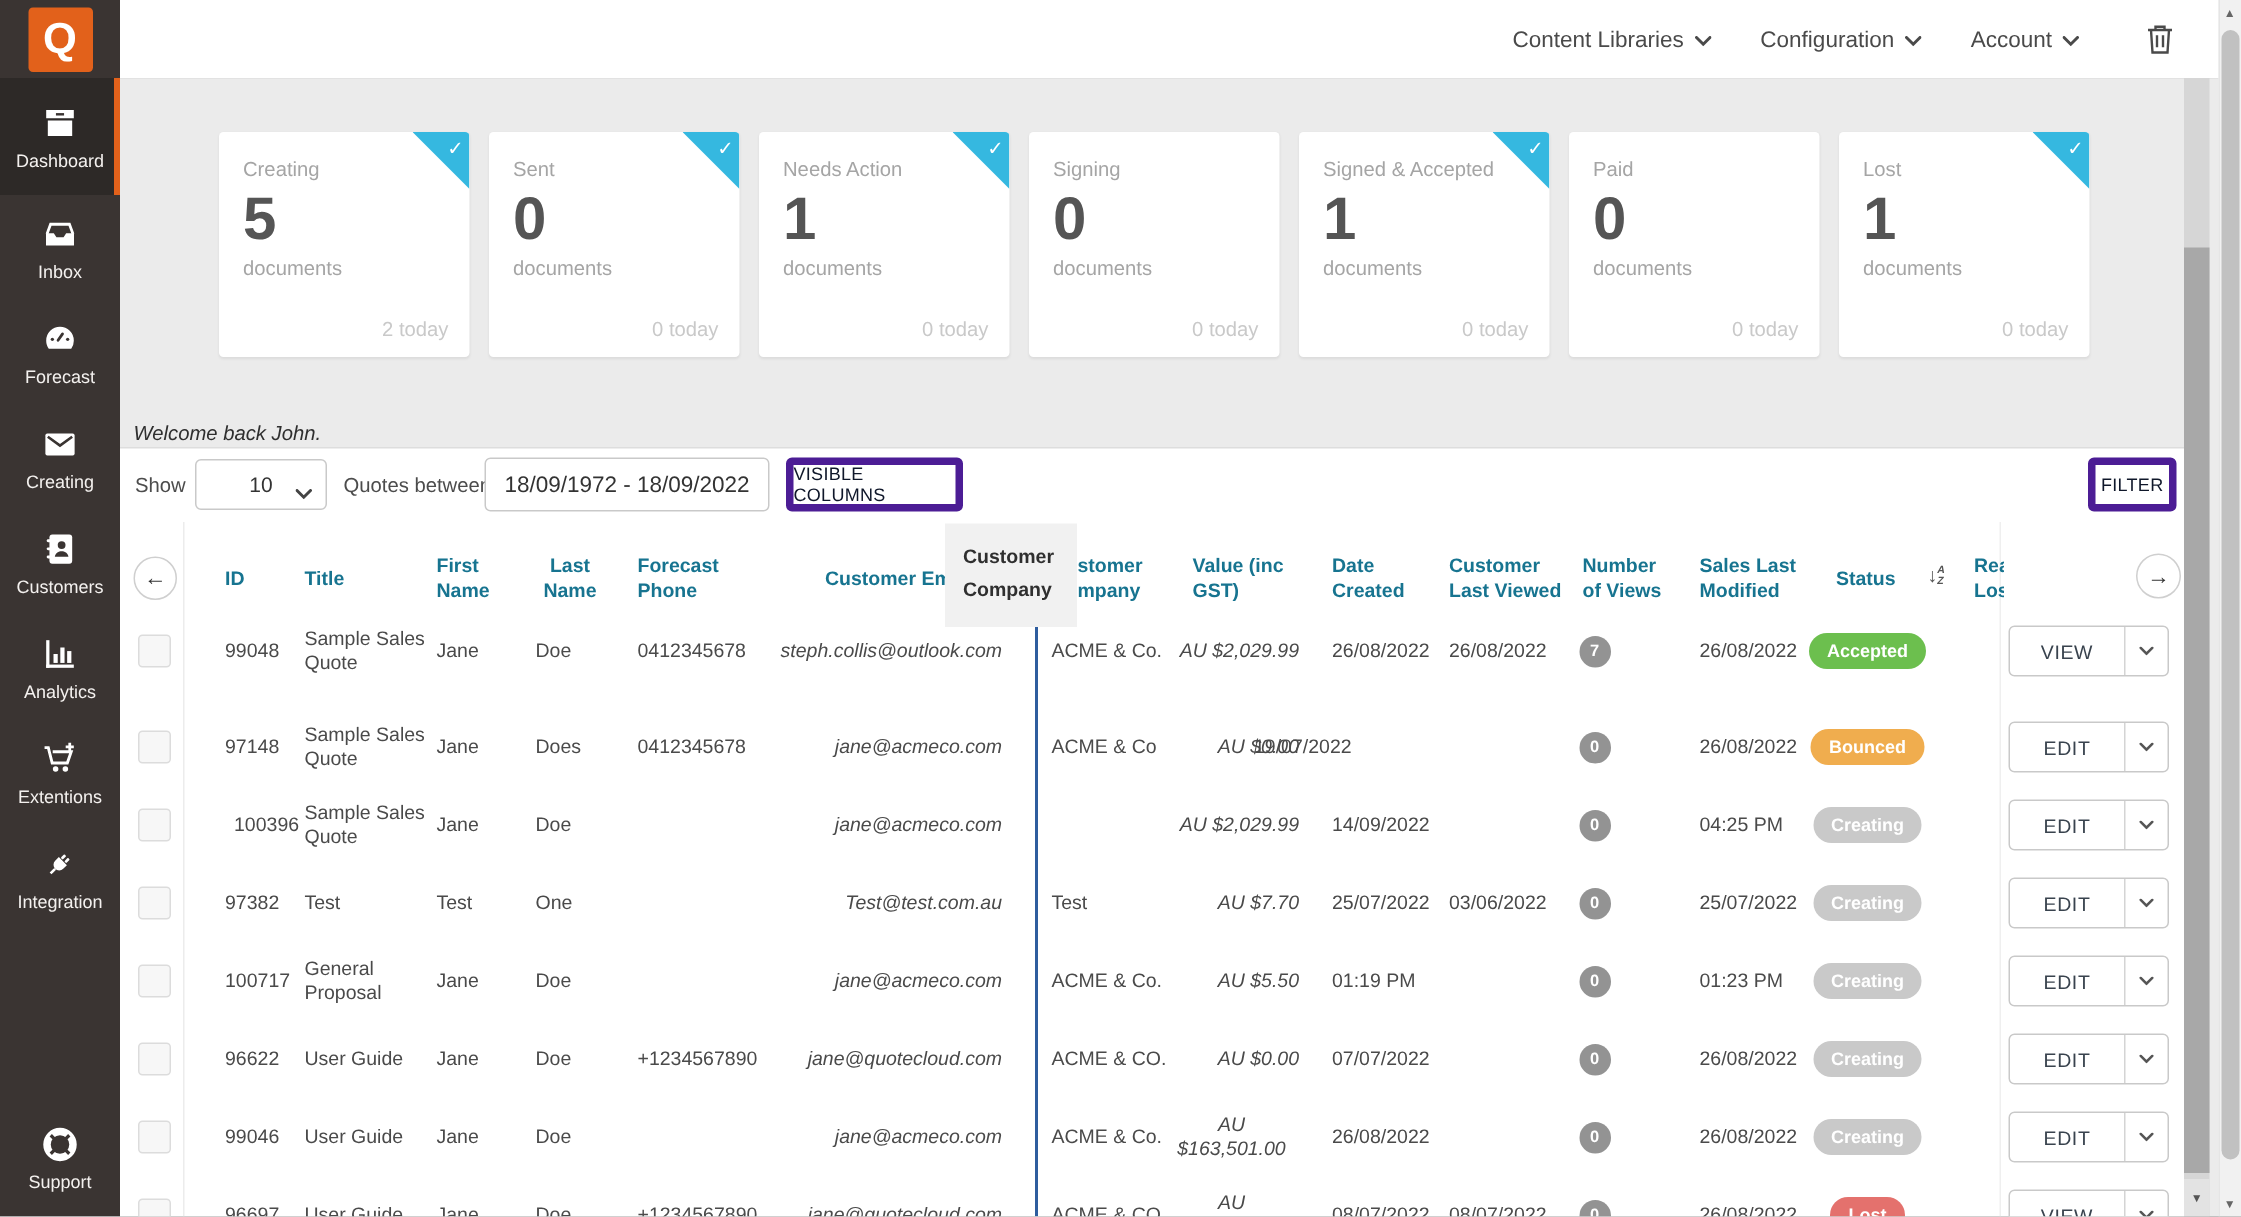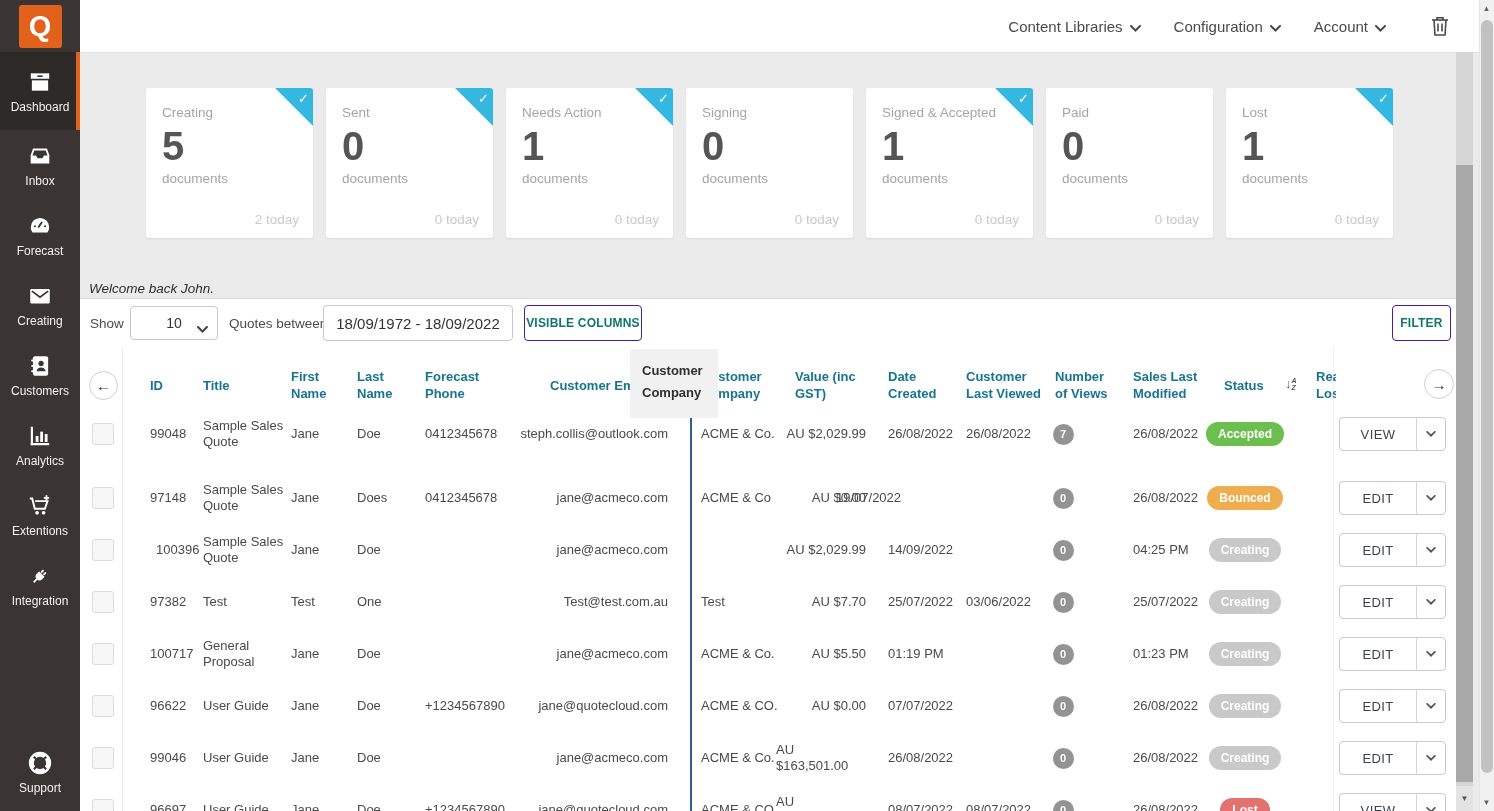--- a/index.html
+++ b/index.html
@@ -52,42 +52,42 @@
   .panel{position:absolute;left:80px;top:298px;width:1376px;height:513px;background:#fff;
          border-top:1px solid #ddd;}
   .ctl-label{position:absolute;font-size:13.5px;color:#4c4c4c;}
   .select-box{position:absolute;left:130px;top:306px;width:88px;height:34px;background:#fff;
               border:1px solid #c9c9c9;border-radius:4px;display:flex;align-items:center;
               justify-content:center;font-size:14px;color:#333;cursor:pointer;box-sizing:border-box;}
   .select-box .chev{position:absolute;right:9px;top:13px;}
   .date-input{position:absolute;left:323px;top:305px;width:190px;height:36px;background:#fff;
               border:1px solid #c9c9c9;border-radius:4px;display:flex;align-items:center;
               justify-content:center;font-size:15px;color:#333;box-sizing:border-box;cursor:text;}
-  .white-btn{position:absolute;background:#fff;border:1px solid #4c1d95;border-radius:4px;
-             display:flex;align-items:center;justify-content:center;font-size:12px;font-weight:bold;
-             color:#0f766e;letter-spacing:.2px;cursor:pointer;box-sizing:border-box;}
+  .white-btn{position:absolute;background:#fff;border:5px solid #4c1d95;border-radius:4px;
+             display:flex;align-items:center;justify-content:center;font-size:12px;font-weight:normal;
+             color:#0f172a;letter-spacing:.2px;cursor:pointer;box-sizing:border-box;}
 
   
   .gutter-line{position:absolute;left:122px;top:348px;width:1px;height:463px;background:#ececec;}
   .sep-right{position:absolute;left:1333px;top:348px;width:1px;height:463px;background:#efefef;}
   .circle-btn{position:absolute;width:29px;height:29px;border:1px solid #cfcfcf;border-radius:50%;
               background:#fff;display:flex;align-items:center;justify-content:center;font-size:15px;
               color:#333;cursor:pointer;box-sizing:border-box;}
   .th{position:absolute;top:350px;height:70px;display:flex;align-items:center;color:#177490;
       font-size:13px;font-weight:bold;line-height:17px;cursor:pointer;}
   .th.clip{overflow:hidden;}
   .sort-az{position:absolute;left:1285px;top:376px;display:flex;align-items:center;color:#555;
            cursor:pointer;}
   .sort-az .arr{font-size:13px;}
   .sort-az .az{display:flex;flex-direction:column;font-size:7px;font-weight:bold;line-height:7px;
                font-style:normal;}
   .row{position:absolute;left:0;height:52px;width:1456px;}
   .cell{position:absolute;top:0;height:52px;display:flex;align-items:center;font-size:13px;
         color:#4a4a4a;line-height:16px;}
-  .cell.r{justify-content:flex-end;text-align:left;}
+  .cell.r{justify-content:flex-end;text-align:center;font-style:italic;}
   .cell.c{justify-content:center;text-align:center;}
   .row-checkbox{position:absolute;left:92px;width:22px;height:22px;background:#f7f7f7;
                 border:1px solid #dcdcdc;border-radius:3px;cursor:pointer;box-sizing:border-box;}
   .views-badge{min-width:21px;height:21px;border-radius:11px;background:#939393;color:#fff;
                font-size:11px;font-weight:bold;display:flex;align-items:center;justify-content:center;}
   .status-badge{padding:4px 12px;border-radius:12px;color:#fff;font-size:12px;font-weight:bold;}
   .action-btn{position:absolute;left:1339px;width:107px;height:34px;background:#fff;
               border:1px solid #c9c9c9;border-radius:4px;display:flex;align-items:stretch;
               box-sizing:border-box;cursor:pointer;}
   .action-label{flex:1;display:flex;align-items:center;justify-content:center;font-size:13px;
@@ -334,21 +334,21 @@
   <div class="white-btn" style="left:1392px;top:305px;width:59px;height:36px;">FILTER</div>
 
   <div class="gutter-line"></div>
   <div class="sep-right"></div>
   <div class="circle-btn" style="left:89px;top:371px;">←</div>
   <div class="circle-btn" style="left:1424px;top:369px;width:30px;height:30px;">→</div>
   <div id="thead">
       <div class="th" style="left: 150px; width: 40px;">ID</div>
       <div class="th" style="left: 203px; width: 60px;">Title</div>
       <div class="th" style="left: 291px; width: 46px;">First Name</div>
-      <div class="th" style="left: 357px; width: 46px;">Last Name</div>
+      <div class="th" style="left: 357px; width: 46px; text-align: center;">Last Name</div>
       <div class="th" style="left: 425px; width: 80px;">Forecast Phone</div>
       <div class="th" style="left: 550px; width: 120px;">Customer Email</div>
       <div class="th" style="left: 701px; width: 80px;">Customer Company</div>
       <div class="th" style="left: 795px; width: 80px;">Value (inc GST)</div>
       <div class="th" style="left: 888px; width: 62px;">Date Created</div>
       <div class="th" style="left: 966px; width: 78px;">Customer Last Viewed</div>
       <div class="th" style="left: 1055px; width: 64px;">Number of Views</div>
       <div class="th" style="left: 1133px; width: 80px;">Sales Last Modified</div>
       <div class="th" style="left: 1224px; width: 52px;">Status</div>
       <div class="th clip" style="left: 1316px; width: 20px;">

